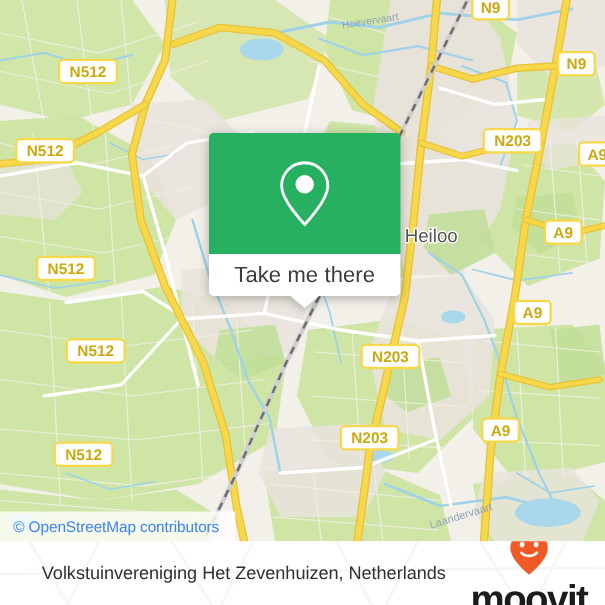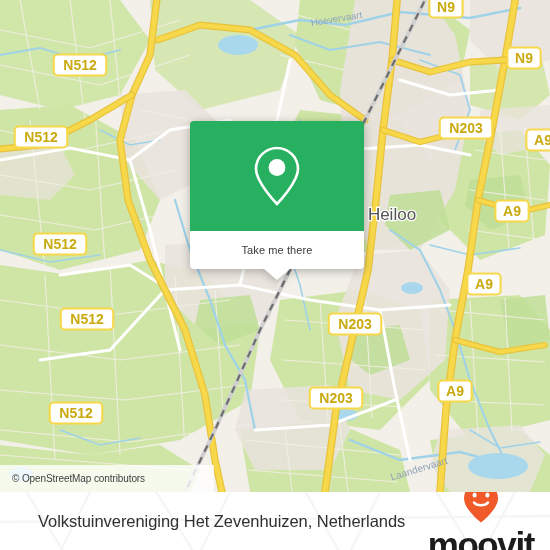--- a/index.html
+++ b/index.html
@@ -30,22 +30,22 @@
   #attribution {
     position: absolute;
     left: 0; top: 465px;
     width: 214px; height: 27px;
     background: rgba(255,255,255,0.80);
     display: flex; align-items: center;
     padding-left: 12px;
     z-index: 40;
   }
   #attribution .attr-text {
-    font-size: 10px;
-    color: #404040;
+    font-size: 14px;
+    color: #3b82f6;
     letter-spacing: -0.1px;
     white-space: nowrap;
   }
 
   
   #callout {
     position: absolute;
     left: 190px; top: 121px;
     width: 174px;
     z-index: 60;
@@ -58,21 +58,21 @@
     display: flex; align-items: center; justify-content: center;
   }
   #callout .card-bottom {
     height: 38px;
     background: #ffffff;
     border-radius: 0 0 4px 4px;
     display: flex; align-items: center; justify-content: center;
     position: relative;
   }
   #callout .card-label {
-    font-size: 11px;
+    font-size: 20px;
     color: #3a3a3a;
     letter-spacing: 0.1px;
     white-space: nowrap;
   }
   #callout .card-tail {
     position: absolute;
     left: 50%; top: 100%;
     transform: translateX(-50%);
     width: 0; height: 0;
     border-left: 13px solid transparent;

